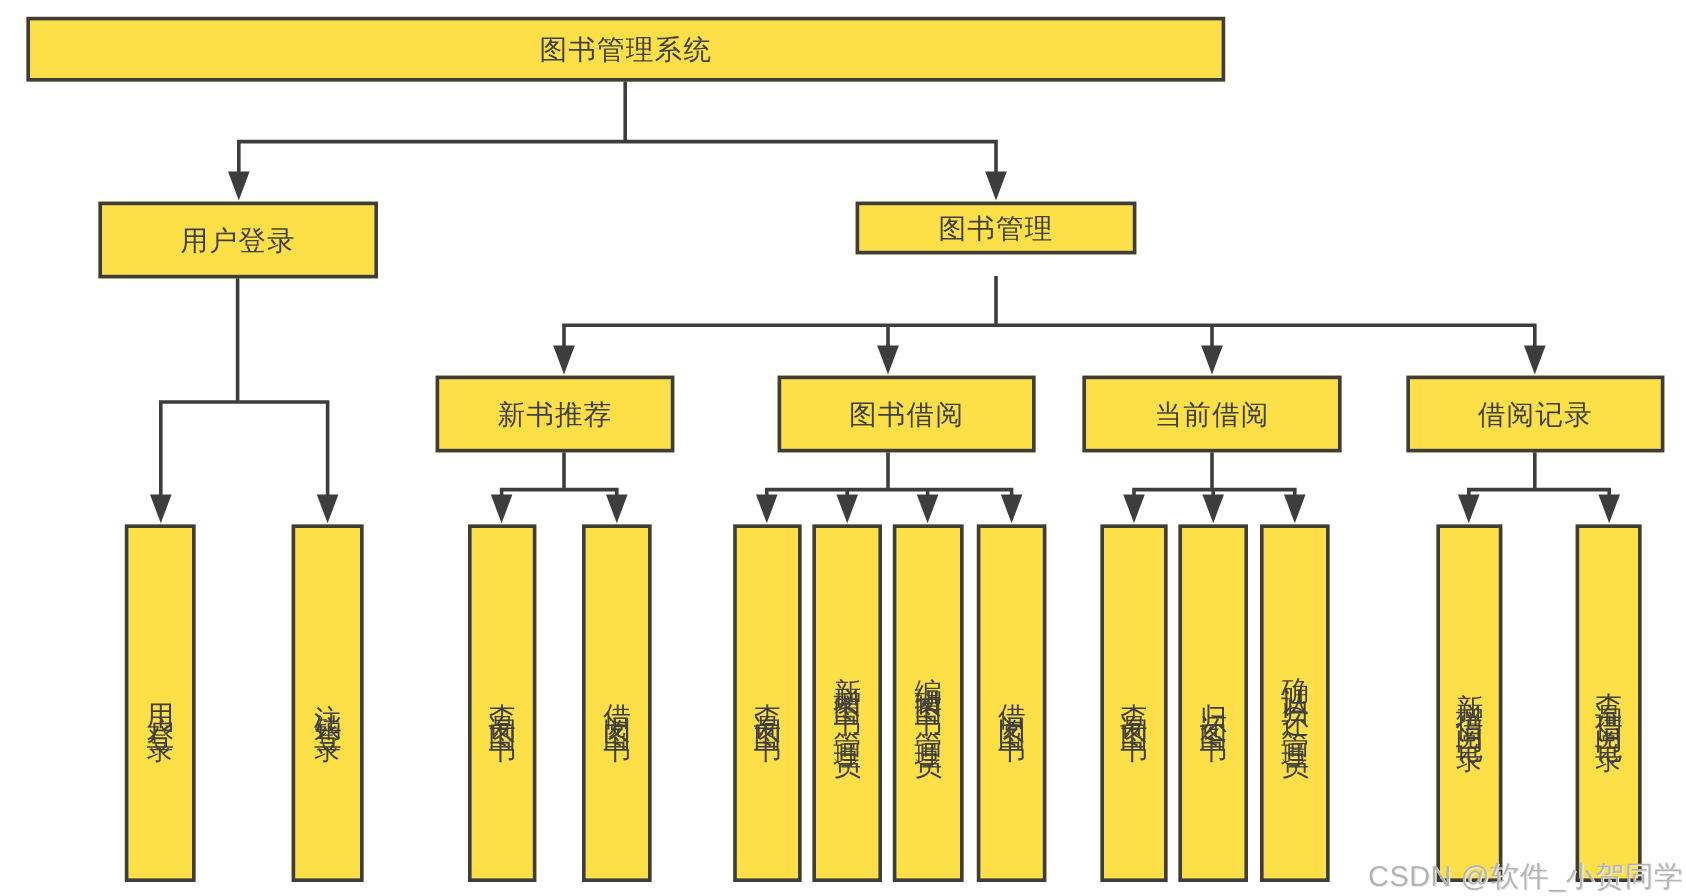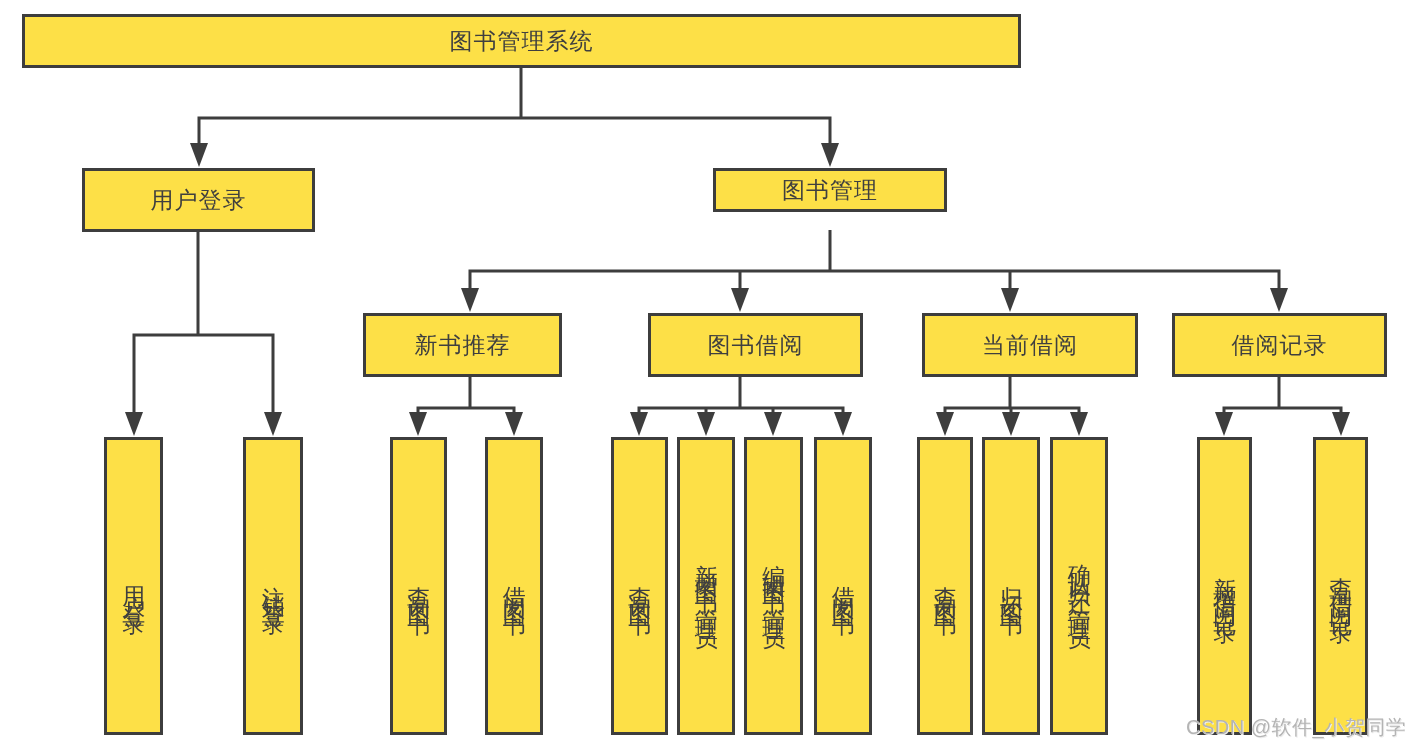--- a/index.html
+++ b/index.html
@@ -44,23 +44,23 @@
   .vtext {
     writing-mode: vertical-rl;
     text-orientation: mixed;
     font-size: 23px;
     line-height: 1.1;
     letter-spacing: 9px;
     white-space: nowrap;
   }
   .watermark {
     position: absolute;
-    left: 1186px;
+    left: 1140px;
     top: 714px;
-    font-size: 20px;
+    font-size: 24px;
     color: var(--watermark, #b4b4b4);
     text-shadow: 1px 1px 0 #ececec;
     white-space: nowrap;
     letter-spacing: 0.5px;
   }
 </style>
 </head>
 <body>
 
 <div class="stage">
@@ -115,21 +115,21 @@
     </g>
   </svg>
 
   <div class="hbox" style="left:22px; top:14px; width:999px; height:54px;">图书管理系统</div>
 
   <div class="hbox" style="left:82px; top:168px; width:233px; height:64px;">用户登录</div>
   <div class="hbox" style="left:713px; top:168px; width:234px; height:44px;">图书管理</div>
 
   <div class="hbox" style="left:363px; top:313px; width:199px; height:64px;">新书推荐</div>
   <div class="hbox" style="left:632px; top:313px; width:215px; height:64px;margin-left:16px;">图书借阅</div>
-  <div class="hbox" style="left:902px; top:313px; width:216px; height:64px;margin-left:20px;">当前借阅</div>
+  <div class="hbox" style="left:902px; top:313px; width:216px; height:64px;">当前借阅</div>
   <div class="hbox" style="left:1172px; top:313px; width:215px; height:64px;">借阅记录</div>
 
   <div class="vbox" style="left:104px; top:437px; width:59px; height:298px;">
     <span class="vtext">用户登录</span>
   </div>
   <div class="vbox" style="left:243px; top:437px; width:60px; height:298px;">
     <span class="vtext">注销登录</span>
   </div>
 
   <div class="vbox" style="left:390px; top:437px; width:57px; height:298px;">

